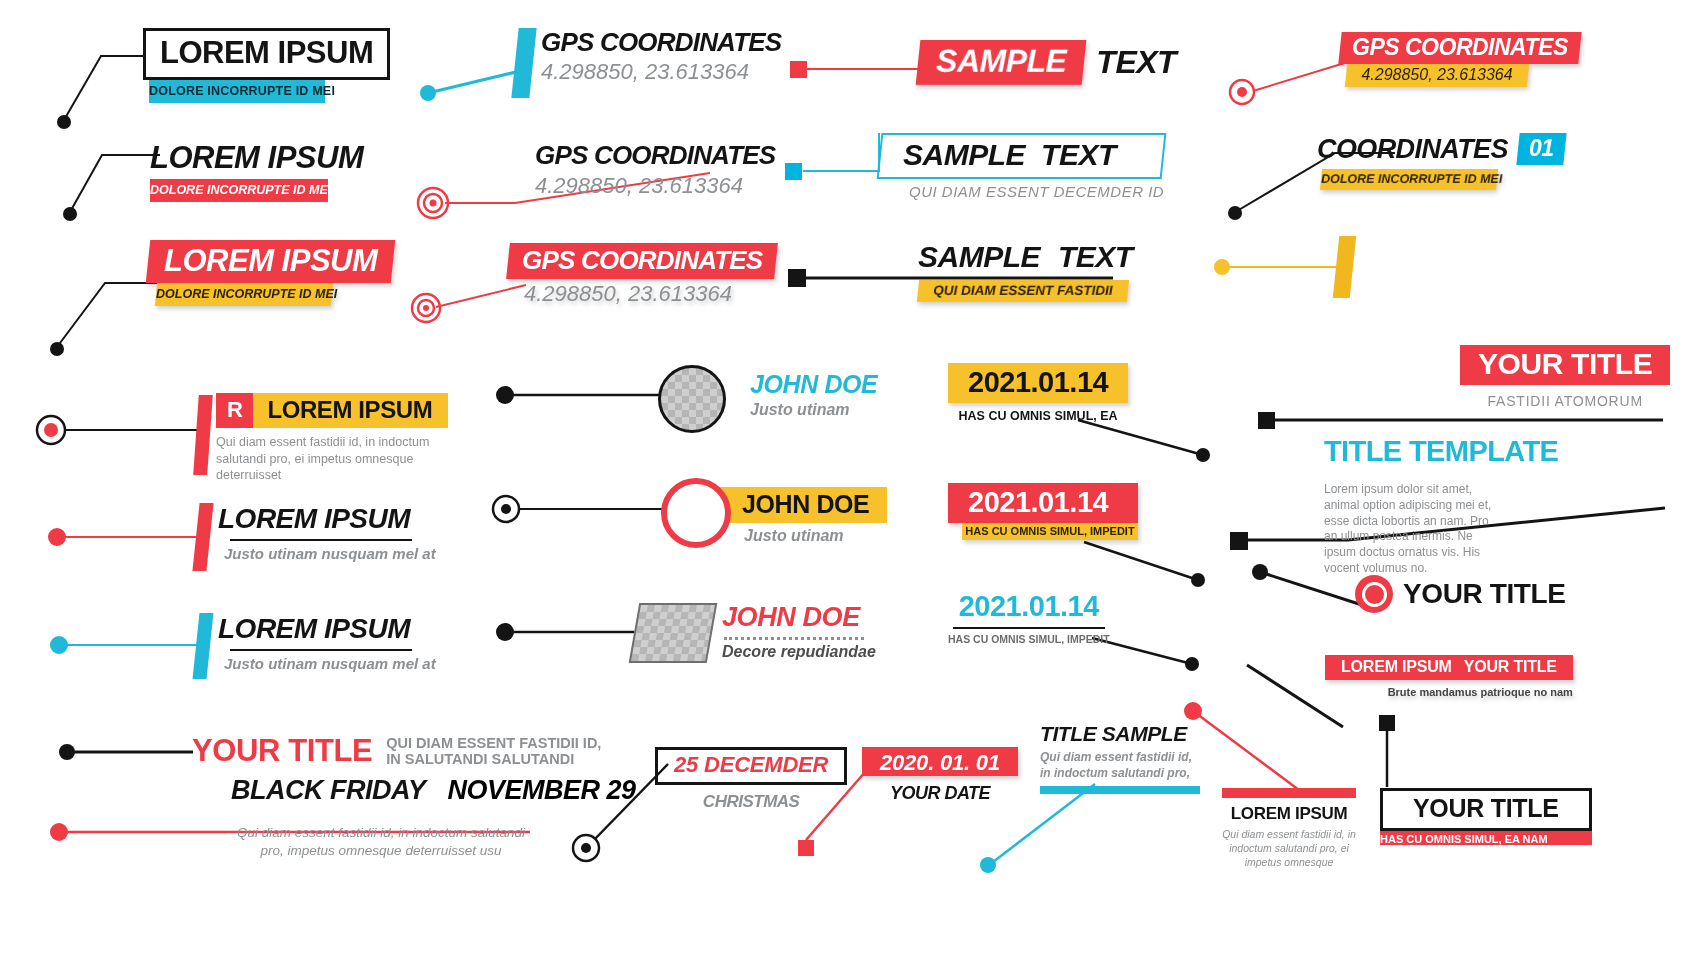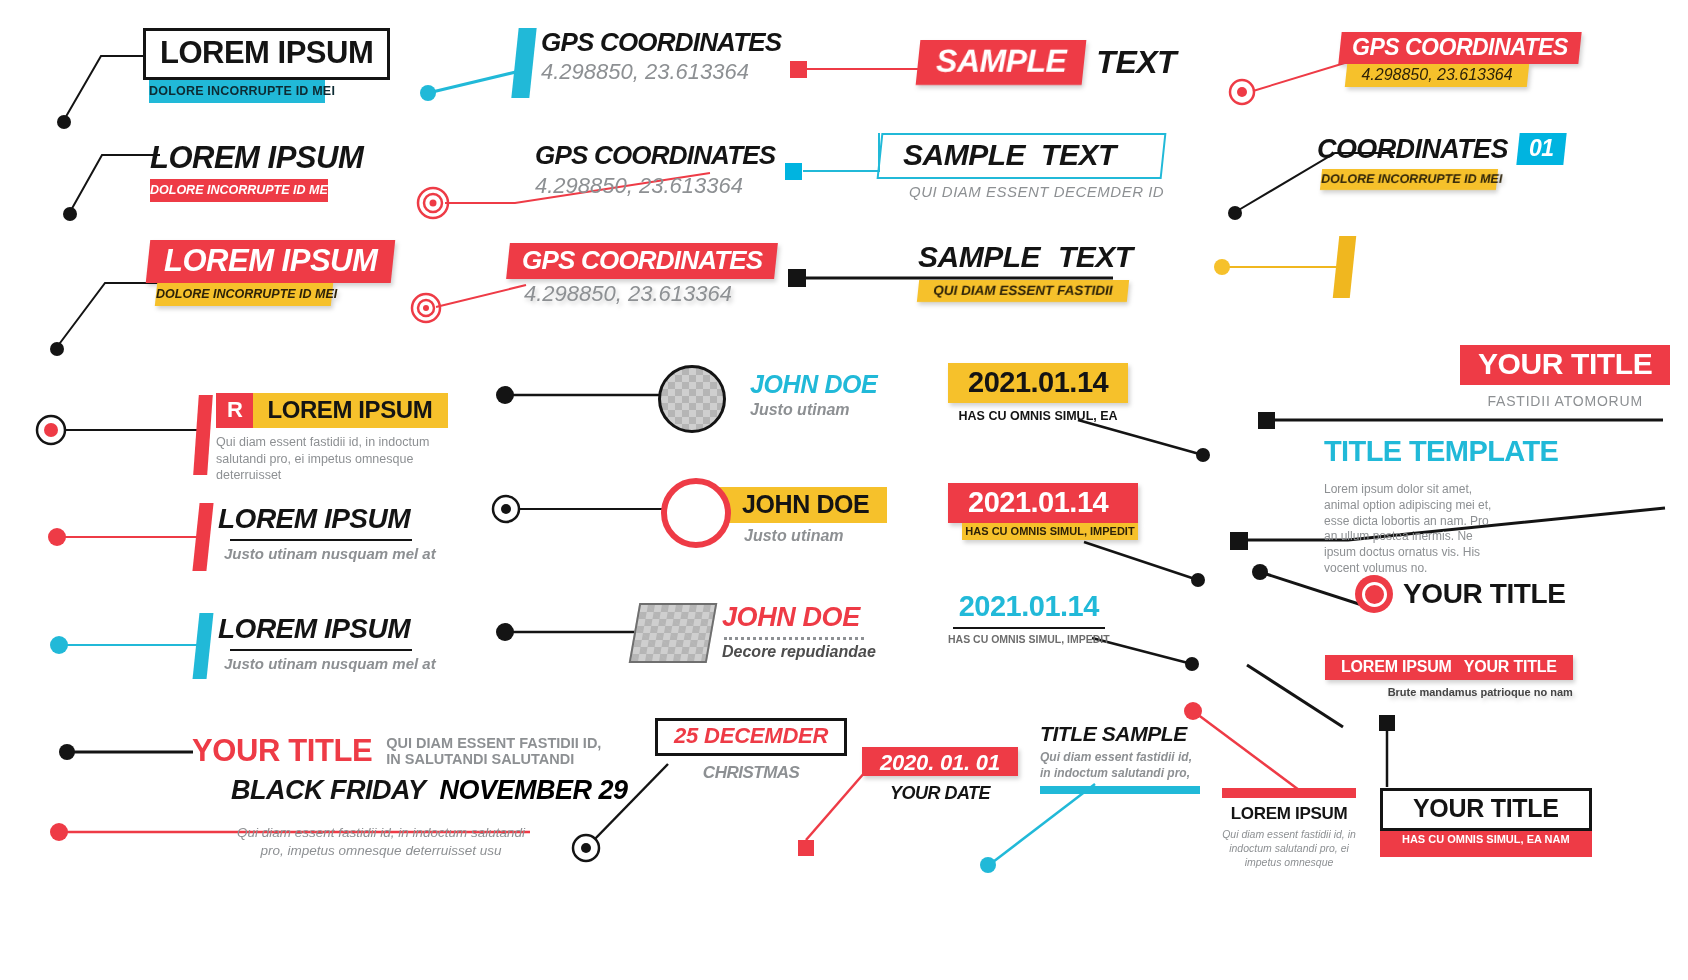--- a/index.html
+++ b/index.html
@@ -334,33 +334,33 @@
       <div class="sub" style="font-size:14.5px;color:#8d9093;">QUI DIAM ESSENT FASTIDII ID,</div>
       <div class="sub" style="font-size:14.5px;color:#8d9093;">IN SALUTANDI SALUTANDI</div>
     </div>
   </div>
 
   <svg class="el" style="left:45px;top:820px;" width="490" height="24">
     <line x1="14" y1="12" x2="485" y2="12" stroke="#ee3b46" stroke-width="2.5"></line>
     <circle cx="14" cy="12" r="9" fill="#ee3b46"></circle>
   </svg>
   <div class="el" style="left:231px;top:775px;">
-    <div style="display:flex;gap:14px;">
+    <div style="display:flex;gap:22px;">
       <div class="ttl ital" style="font-size:27px;color:#141414;letter-spacing:-0.5px;">BLACK FRIDAY</div>
       <div class="ttl ital" style="font-size:27px;color:#000000;letter-spacing:-0.5px;">NOVEMBER 29</div>
     </div>
     <div class="para ital" style="font-size:13.5px;margin-top:18px;width:300px;text-align:center;margin-left:0px;">Qui diam essent fastidii id, in indoctum salutandi pro, impetus omnesque deterruisset usu</div>
   </div>
 
   <svg class="el" style="left:570px;top:760px;" width="110" height="100">
     <polyline points="98,4 22,82" fill="none" stroke="#141414" stroke-width="2.5"></polyline>
     <circle cx="16" cy="88" r="13" fill="#fff" stroke="#141414" stroke-width="2.5"></circle>
     <circle cx="16" cy="88" r="5" fill="#141414"></circle>
   </svg>
-  <div class="el" style="left:655px;top:718px;">
+  <div class="el" style="left:655px;top:747px;">
     <div style="border:3px solid #141414;padding:2px 16px 4px 16px;">
       <div class="ttl ital" style="font-size:22px;color:#ee3b46;letter-spacing:-0.2px;">25 DECEMDER</div>
     </div>
     <div class="ttl ital" style="font-size:17px;color:#8d9093;margin-top:7px;text-align:center;">CHRISTMAS</div>
   </div>
 
   <svg class="el" style="left:790px;top:760px;" width="90" height="95">
     <polyline points="82,4 16,80" fill="none" stroke="#ee3b46" stroke-width="2.5"></polyline>
     <rect x="8" y="80" width="16" height="16" fill="#ee3b46"></rect>
   </svg>
@@ -393,18 +393,18 @@
   </div>
 
   <svg class="el" style="left:1375px;top:715px;" width="45" height="80">
     <polyline points="12,8 12,72" fill="none" stroke="#141414" stroke-width="2.5"></polyline>
     <rect x="4" y="0" width="16" height="16" fill="#141414"></rect>
   </svg>
   <div class="el" style="left:1380px;top:788px;">
     <div style="border:3px solid #141414;padding:3px 30px 5px 30px;">
       <div class="ttl" style="font-size:25px;color:#141414;letter-spacing:-0.3px;">YOUR TITLE</div>
     </div>
-    <div style="background:#ee3b46;width:100%;box-sizing:border-box;padding:2px 0 12px 0;text-align:center;">
+    <div style="background:#ee3b46;width:100%;box-sizing:border-box;padding:2px 0 0 0;text-align:left;">
       <div class="sub" style="font-size:11px;color:#fff;">HAS CU OMNIS SIMUL, EA NAM</div>
     </div>
   </div>
 
 </div>
 
 </body></html>

